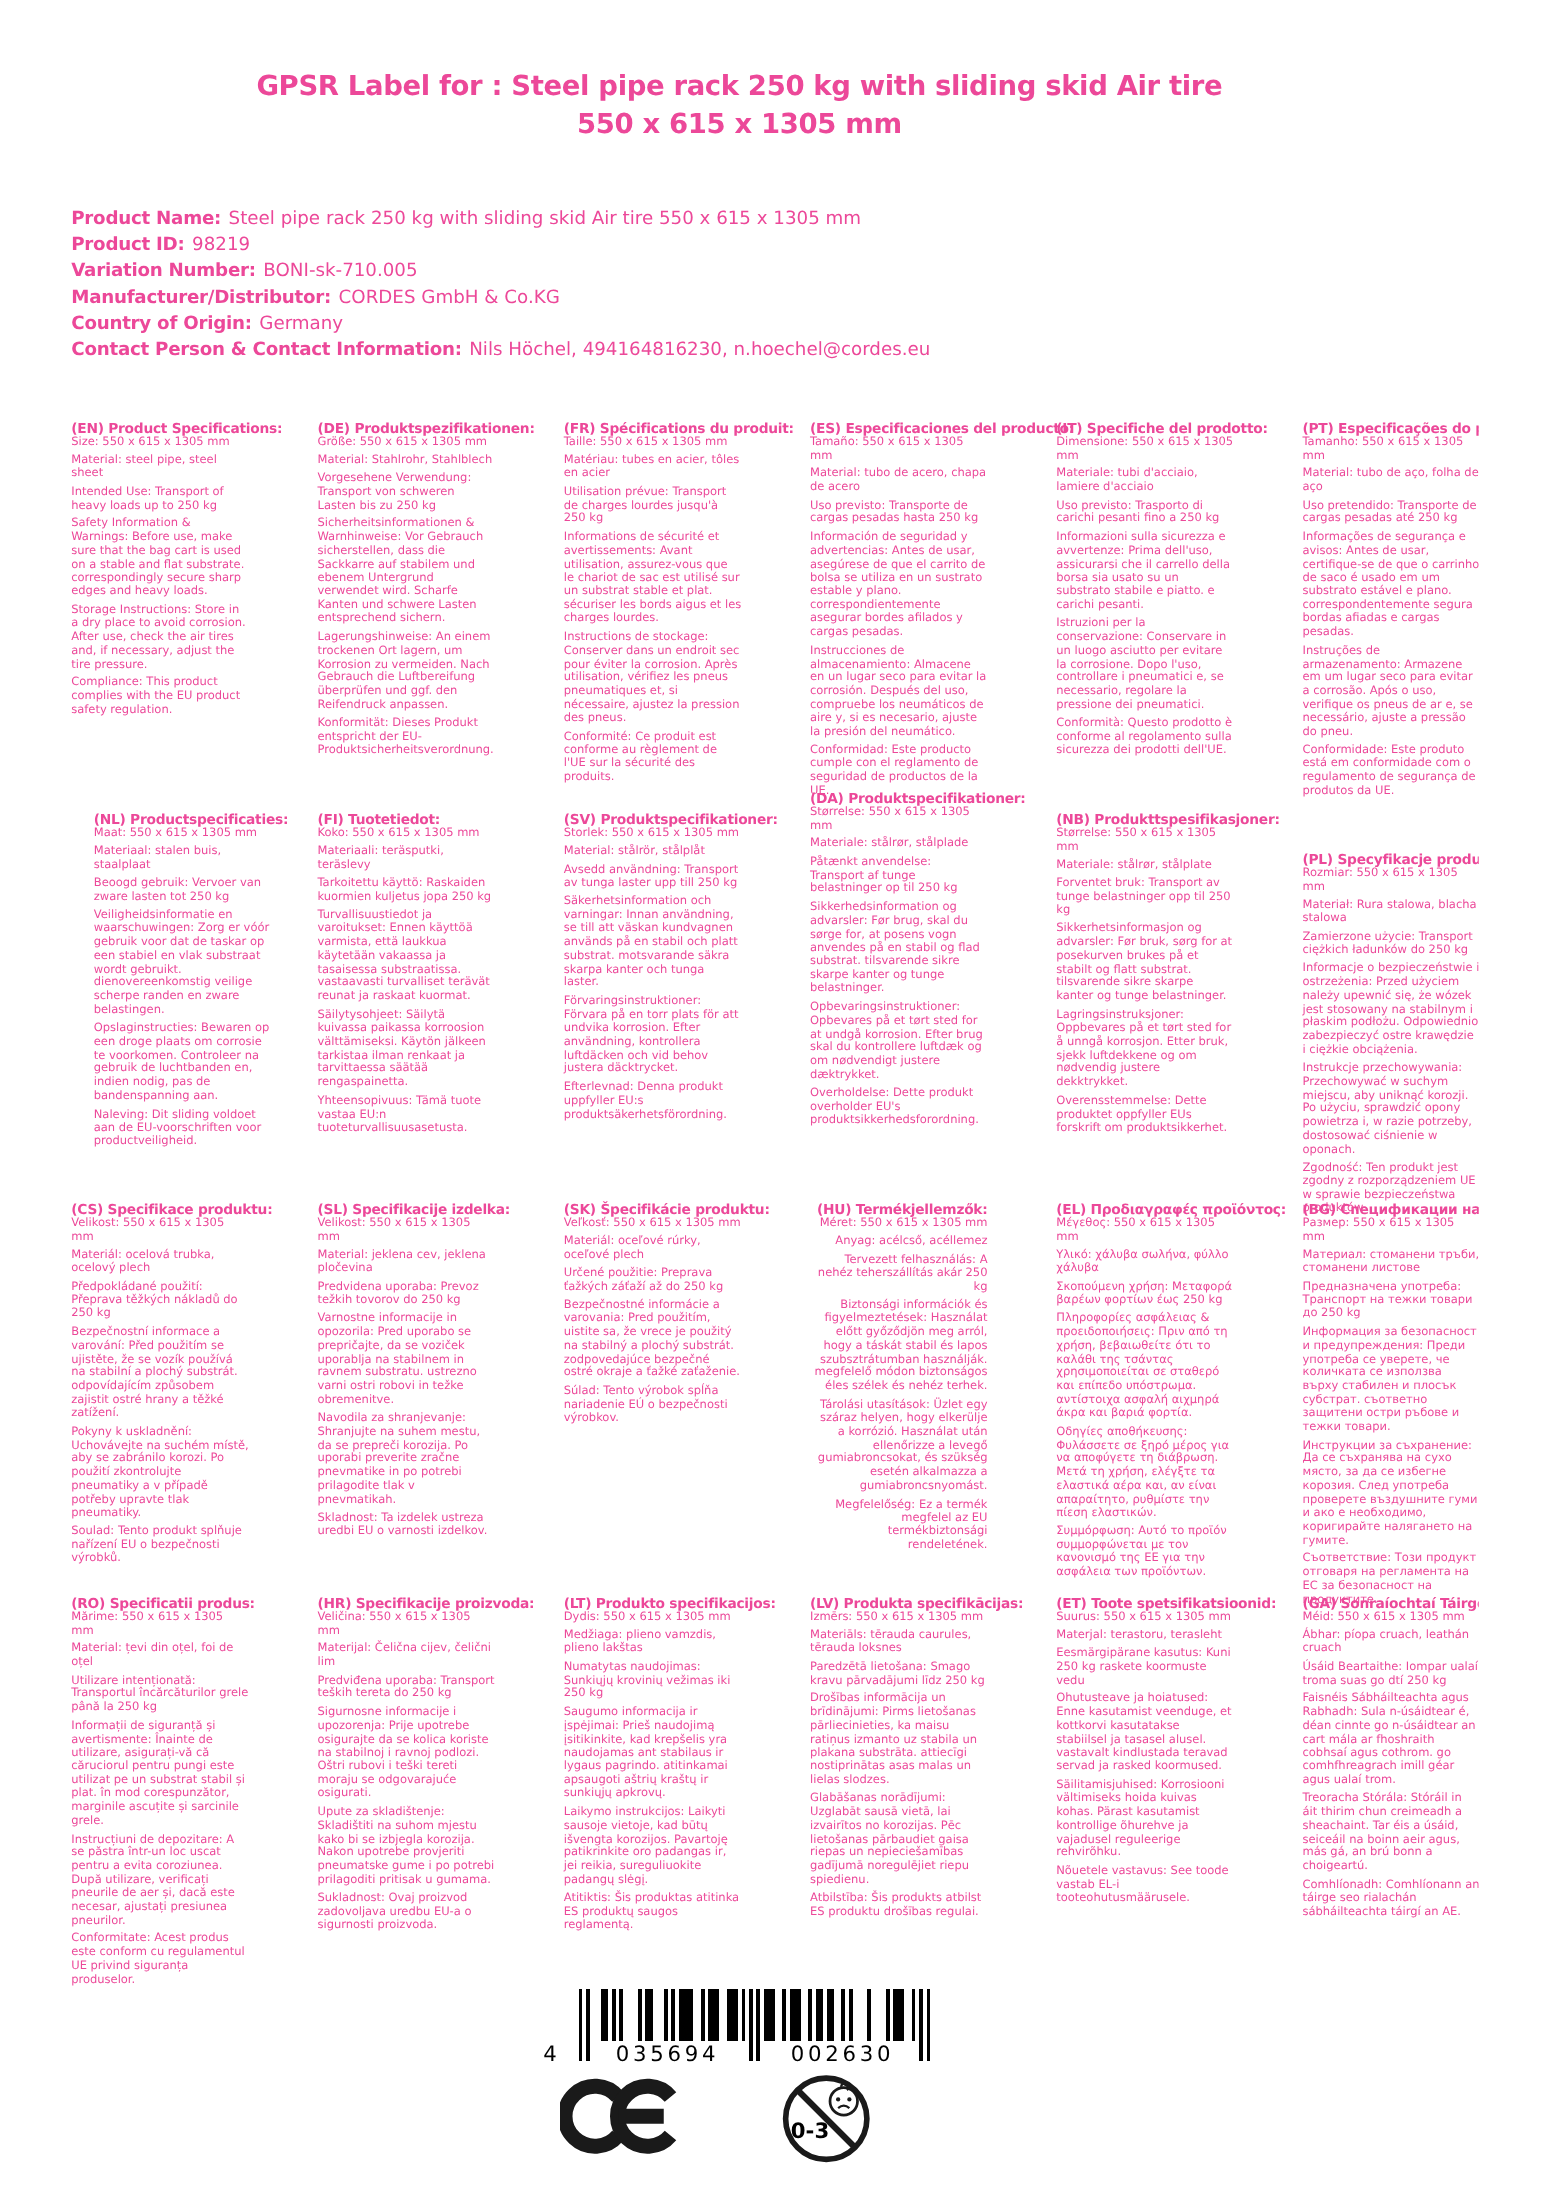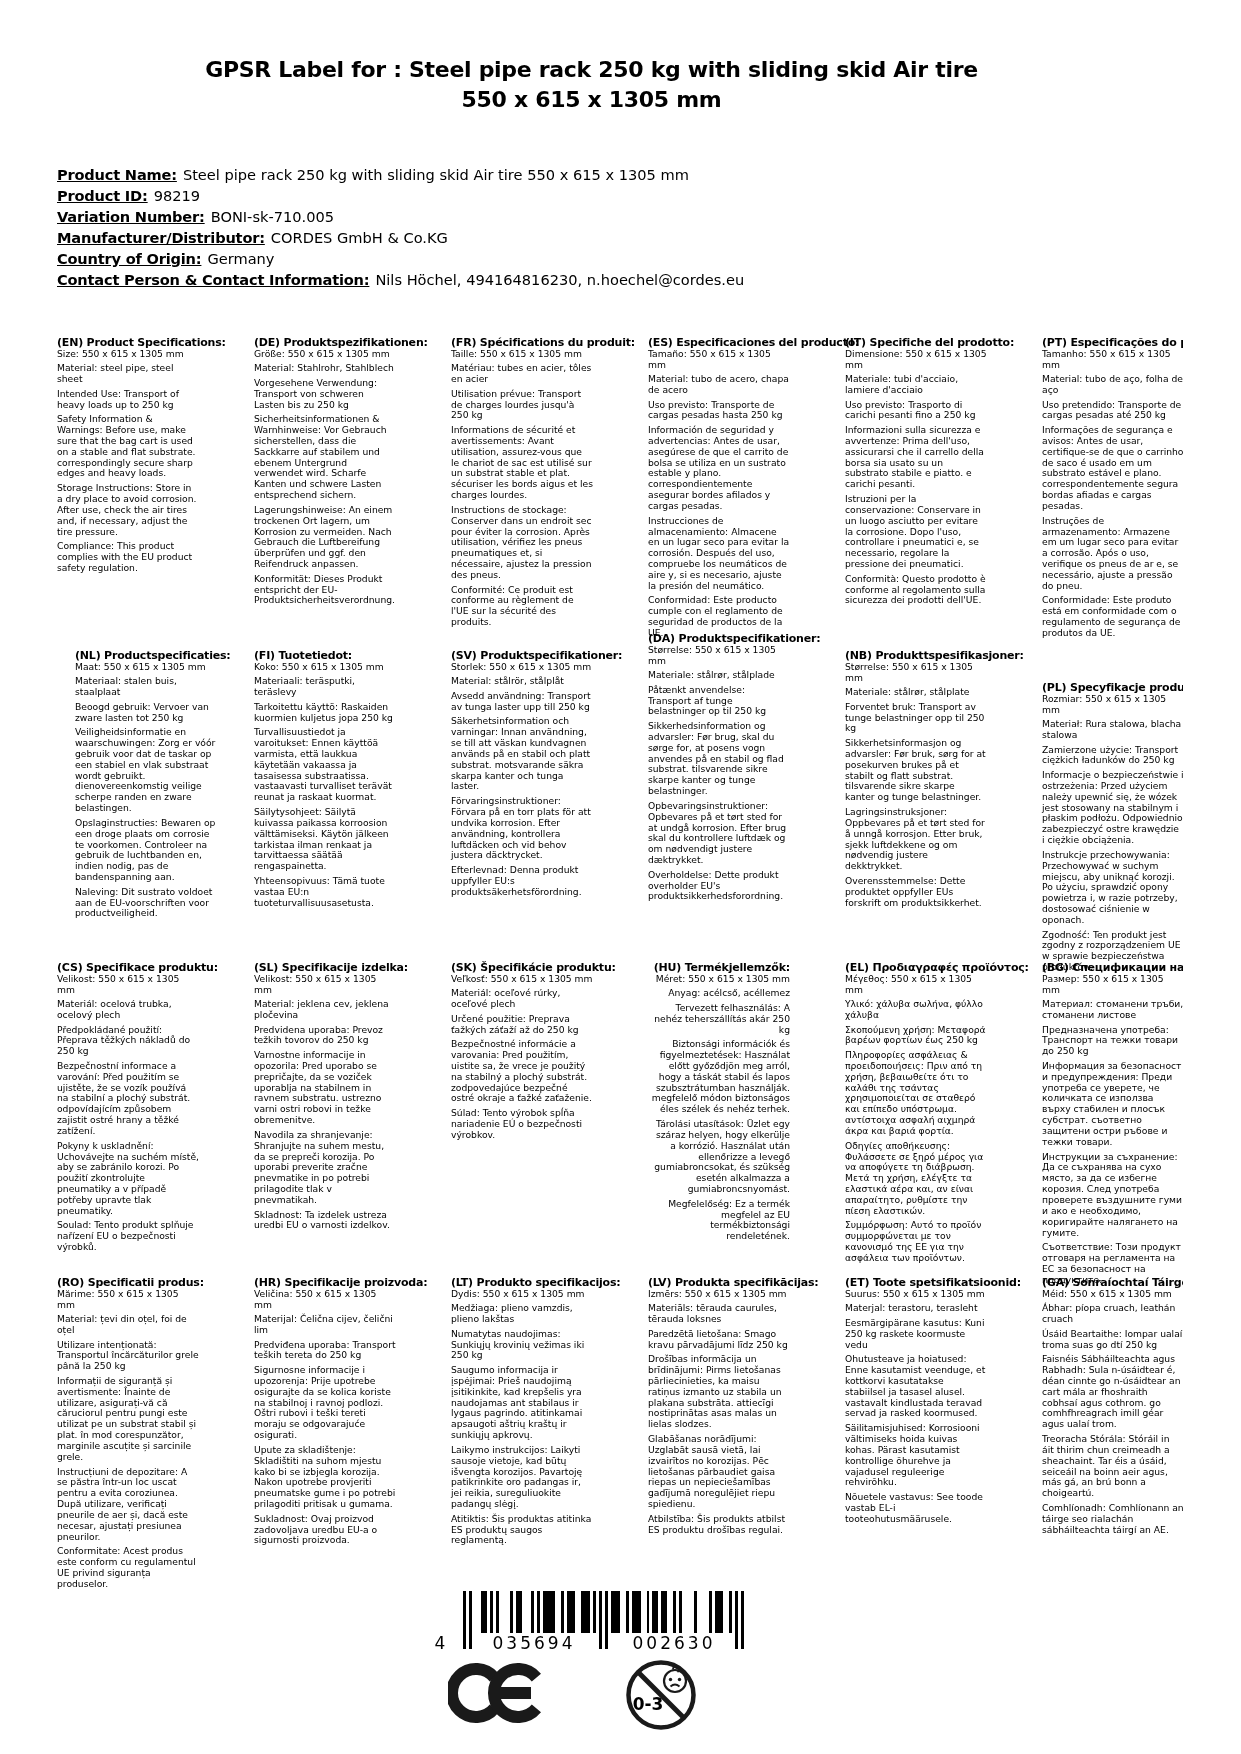--- a/index.html
+++ b/index.html
@@ -1,23 +1,23 @@
 <!DOCTYPE html>
 <html><head>
 <meta charset="utf-8">
 <style>
   * { margin:0; padding:0; box-sizing:border-box; }
   html,body { background:#ffffff; }
-  .page { position:relative; width:1183px; height:1754px; background:#fff; color:#000000;
+  .page { position:relative; width:1183px; height:1754px; background:#fff; color:#ec4899;
           font-family:"DejaVu Sans", sans-serif; overflow:hidden;border-radius:25px; }
   .title { position:absolute; top:55px; left:0; width:100%; text-align:center;
            font-weight:bold; font-size:22px; line-height:30px; letter-spacing:-0.3px; }
   .product-info { position:absolute; left:57px; top:164px; font-size:14.6px; line-height:21px; }
   .pi-row { white-space:nowrap; }
-  .pi-label { font-weight:bold; letter-spacing:-0.2px;text-decoration:underline; }
+  .pi-label { font-weight:bold; letter-spacing:-0.2px; }
   .pi-value { font-weight:normal; padding-left:6px; }
   .spec-block { position:absolute; width:142px; }
   .spec-h { font-weight:bold; font-size:11px; line-height:10.9px; white-space:nowrap; letter-spacing:-0.2px; }
   .spec-p { font-size:9.2px; line-height:10.9px; margin:0 0 3.5px 0; overflow-wrap:break-word; }
   .barcode-svg { position:absolute; left:427px; top:1589px; }
   .barcode-svg rect { shape-rendering:crispEdges; }
   .barcode-digit { font-family:"DejaVu Sans", sans-serif; font-size:17px; fill:#000; }
   .ce-svg { position:absolute; left:448px; top:1661px; }
   .age-svg { position:absolute; left:622px; top:1656px; }
   .age-label { font-family:"DejaVu Sans", sans-serif; font-weight:bold; font-size:17px; fill:#000; }
@@ -96,21 +96,21 @@
         <p class="spec-p">Instruções de armazenamento: Armazene em um lugar seco para evitar a corrosão. Após o uso, verifique os pneus de ar e, se necessário, ajuste a pressão do pneu.</p>
         <p class="spec-p">Conformidade: Este produto está em conformidade com o regulamento de segurança de produtos da UE.</p>
       </div>
       <div class="spec-block" style="left: 75px; top: 651px;">
         <div class="spec-h">(NL) Productspecificaties:</div>
         <p class="spec-p">Maat: 550 x 615 x 1305 mm</p>
         <p class="spec-p">Materiaal: stalen buis, staalplaat</p>
         <p class="spec-p">Beoogd gebruik: Vervoer van zware lasten tot 250 kg</p>
         <p class="spec-p">Veiligheidsinformatie en waarschuwingen: Zorg er vóór gebruik voor dat de taskar op een stabiel en vlak substraat wordt gebruikt. dienovereenkomstig veilige scherpe randen en zware belastingen.</p>
         <p class="spec-p">Opslaginstructies: Bewaren op een droge plaats om corrosie te voorkomen. Controleer na gebruik de luchtbanden en, indien nodig, pas de bandenspanning aan.</p>
-        <p class="spec-p">Naleving: Dit sustrato voldoet aan de EU-voorschriften voor productveiligheid.</p>
+        <p class="spec-p">Naleving: Dit sliding voldoet aan de EU-voorschriften voor productveiligheid.</p>
       </div>
       <div class="spec-block" style="left: 254px; top: 651px;">
         <div class="spec-h">(FI) Tuotetiedot:</div>
         <p class="spec-p">Koko: 550 x 615 x 1305 mm</p>
         <p class="spec-p">Materiaali: teräsputki, teräslevy</p>
         <p class="spec-p">Tarkoitettu käyttö: Raskaiden kuormien kuljetus jopa 250 kg</p>
         <p class="spec-p">Turvallisuustiedot ja varoitukset: Ennen käyttöä varmista, että laukkua käytetään vakaassa ja tasaisessa substraatissa. vastaavasti turvalliset terävät reunat ja raskaat kuormat.</p>
         <p class="spec-p">Säilytysohjeet: Säilytä kuivassa paikassa korroosion välttämiseksi. Käytön jälkeen tarkistaa ilman renkaat ja tarvittaessa säätää rengaspainetta.</p>
         <p class="spec-p">Yhteensopivuus: Tämä tuote vastaa EU:n tuoteturvallisuusasetusta.</p>
       </div>

